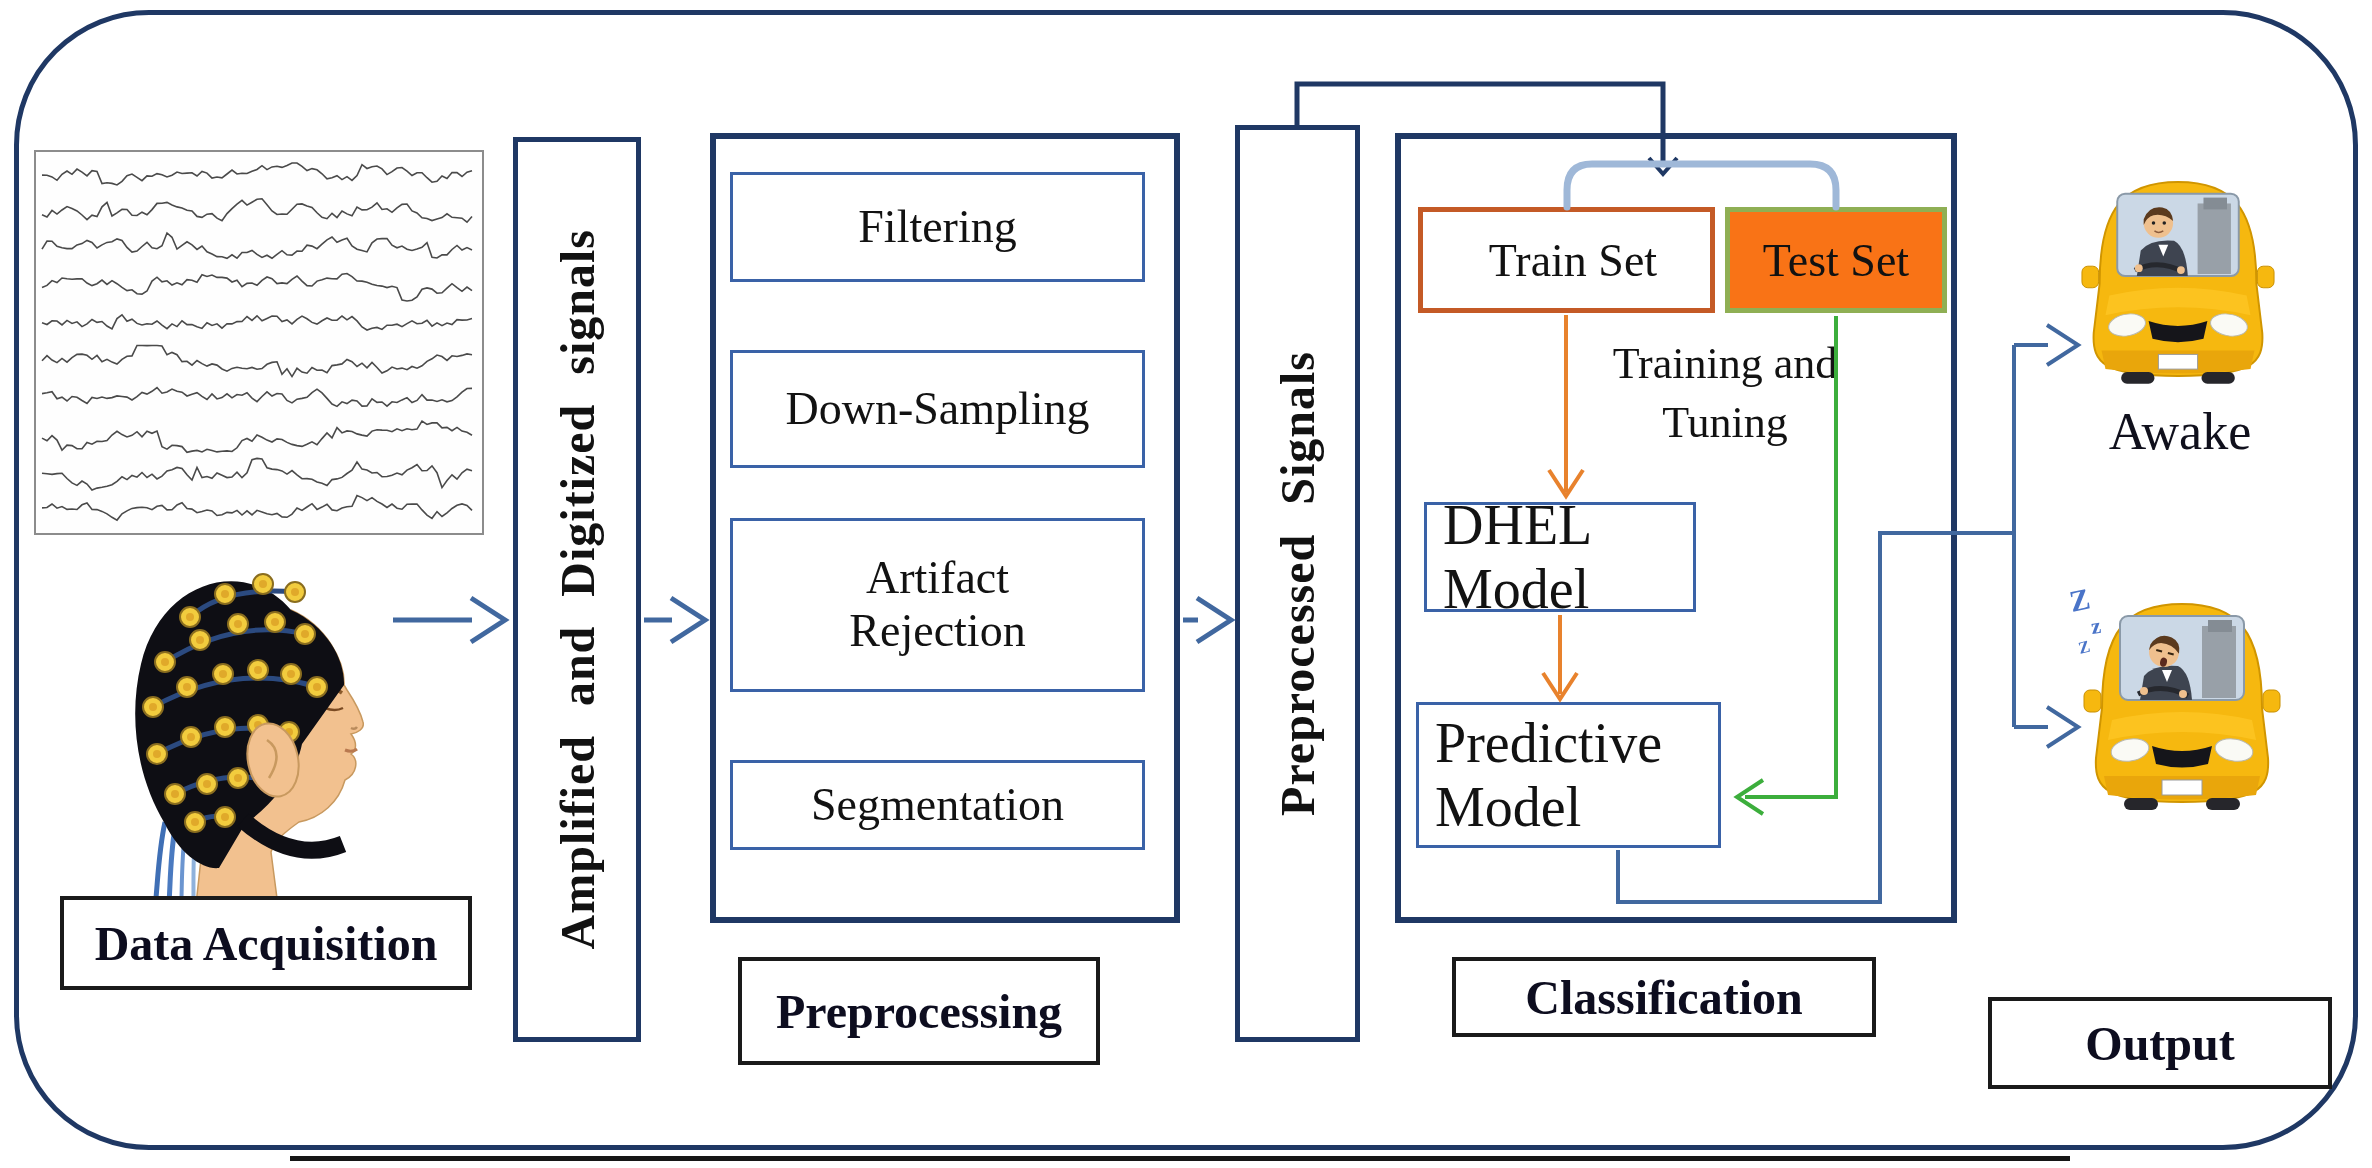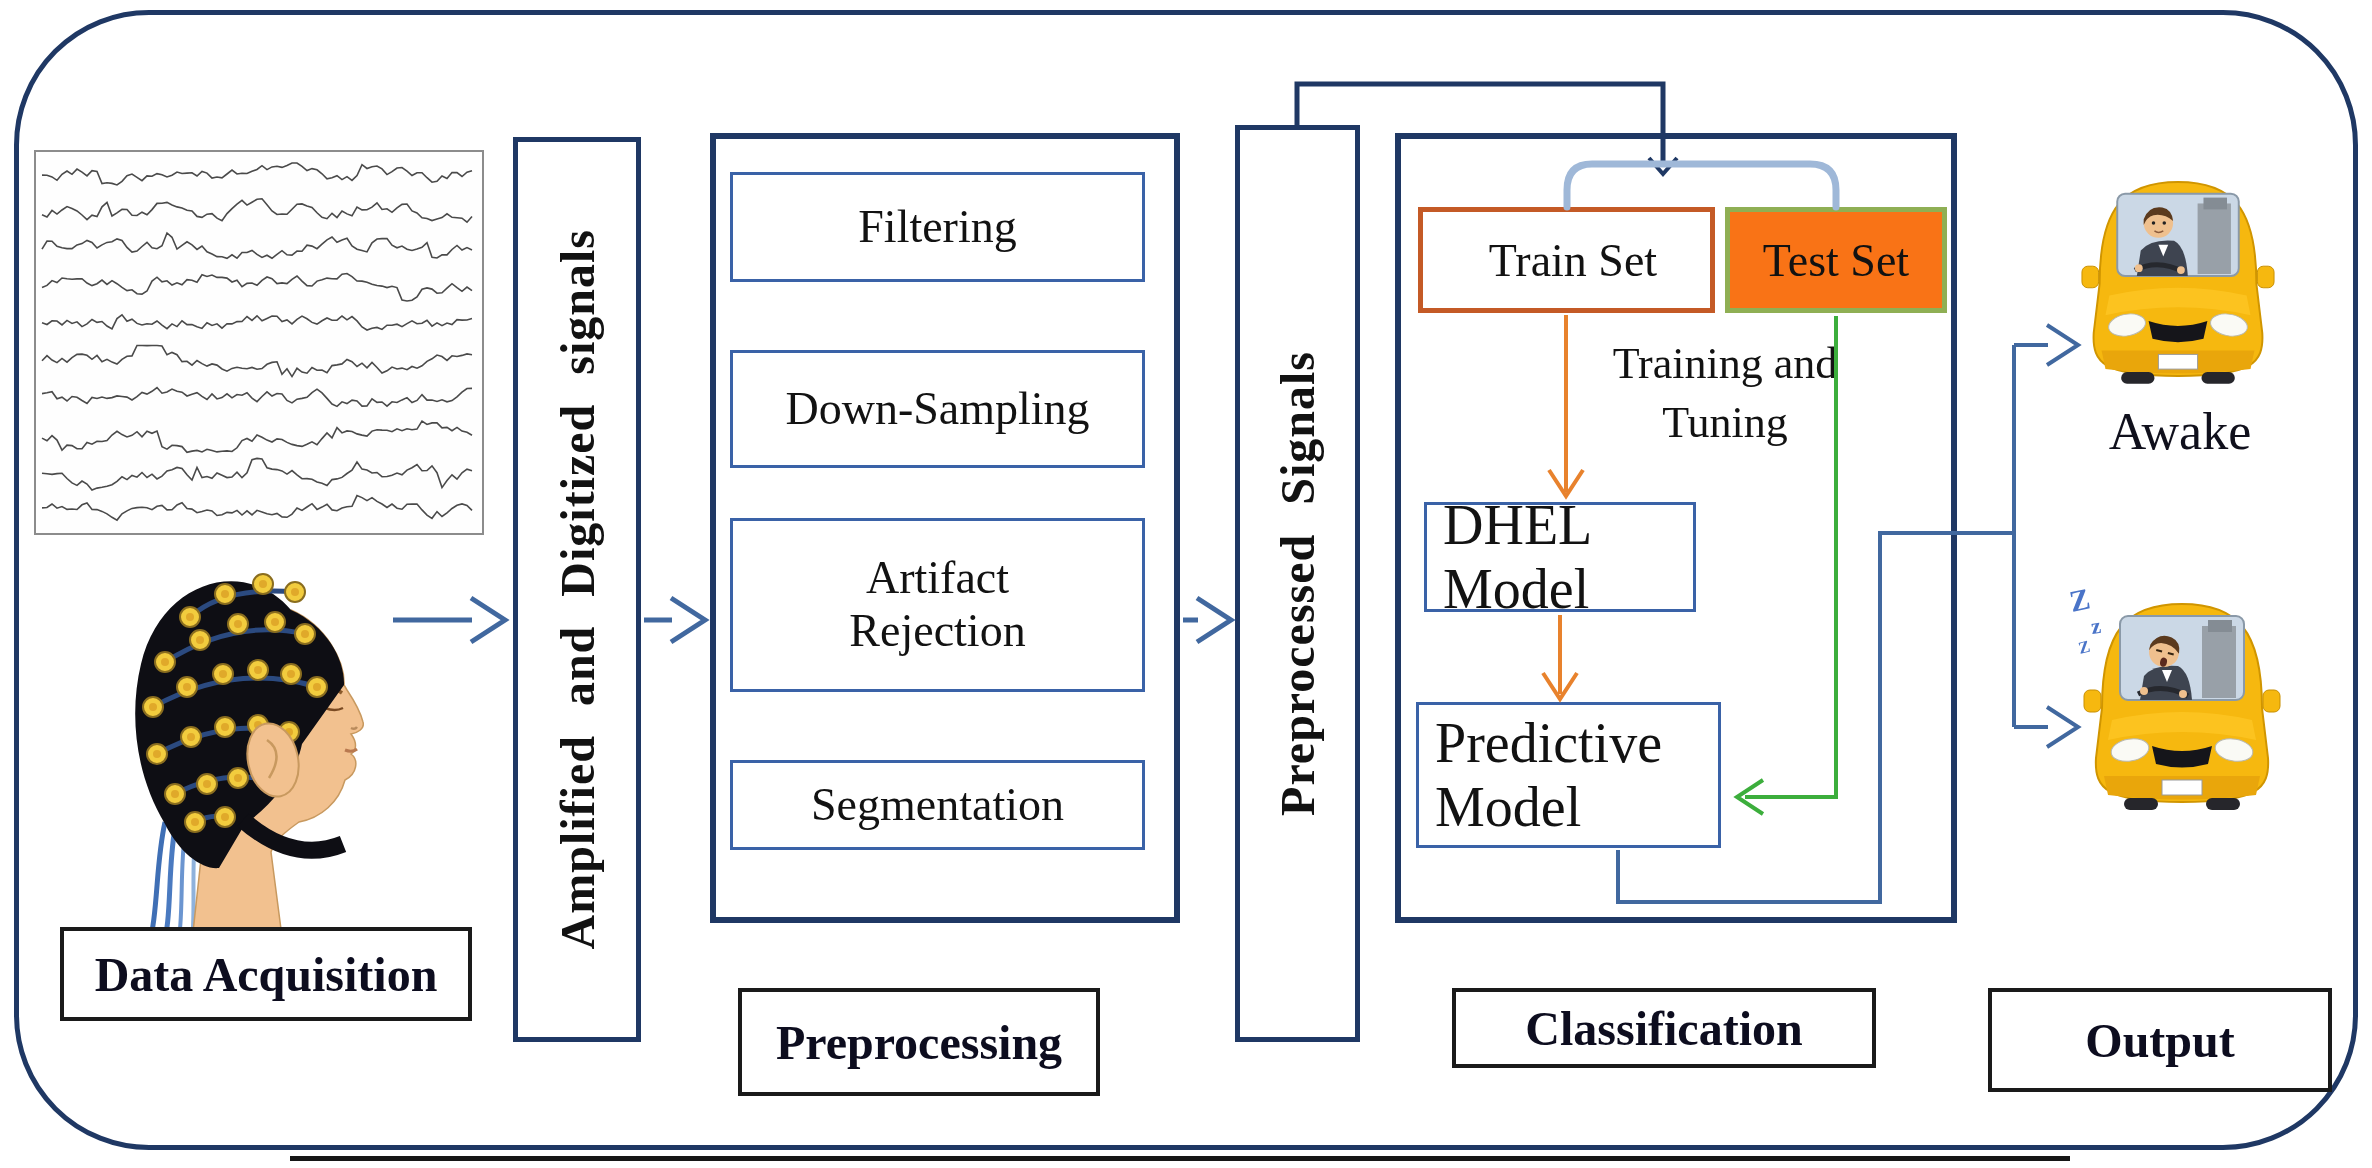--- a/index.html
+++ b/index.html
@@ -26,25 +26,25 @@
   .preproc-box{left:710px;top:133px;width:470px;height:790px;}
   .classif-box{left:1395px;top:133px;width:562px;height:790px;}
   .step-box{border:3px solid var(--box-blue);background:#fff;display:flex;align-items:center;justify-content:center;
             font-size:46px;text-align:center;line-height:1.15;}
   .step-filtering{left:730px;top:172px;width:415px;height:110px;}
   .step-downsampling{left:730px;top:350px;width:415px;height:118px;}
   .step-artifact{left:730px;top:518px;width:415px;height:174px;}
   .step-artifact span{display:block;width:230px;}
   .step-segmentation{left:730px;top:760px;width:415px;height:90px;}
   .label-box{border:4px solid var(--label-border);background:#fff;display:flex;align-items:center;justify-content:center;
-             font-weight:bold;font-size:48px;color:#0d0d1f;margin-top:31px;}
+             font-weight:bold;font-size:48px;color:#0d0d1f;}
   .label-dataacq{left:60px;top:896px;width:412px;height:94px;}
   .label-preproc{left:738px;top:957px;width:362px;height:108px;}
   .label-classif{left:1452px;top:957px;width:424px;height:80px;}
-  .label-output{left:1988px;top:957px;width:344px;height:104px;}
+  .label-output{left:1988px;top:997px;width:344px;height:92px;}
   .train-box{left:1418px;top:207px;width:297px;height:106px;border:5px solid var(--train-orange);
              background:#fff;display:flex;align-items:center;justify-content:center;font-size:46px;padding-left:13px;}
   .test-box{left:1725px;top:207px;width:222px;height:106px;border:5px solid var(--test-green);
             background:#f97316;display:flex;align-items:center;justify-content:center;font-size:46px;}
   .model-box{border:3px solid var(--box-blue);background:#fff;display:flex;align-items:center;justify-content:center;font-size:56px;padding-left:16px;}
   .dhel-box{left:1424px;top:502px;width:272px;height:110px;}
   .predictive-box{left:1416px;top:702px;width:305px;height:146px;}
   .train-annot{left:1580px;top:334px;width:290px;text-align:center;font-size:44px;line-height:1.35;}
   .awake-car{left:2080px;top:168px;width:196px;height:216px;}
   .drowsy-car{left:2058px;top:582px;width:224px;height:300px;}

